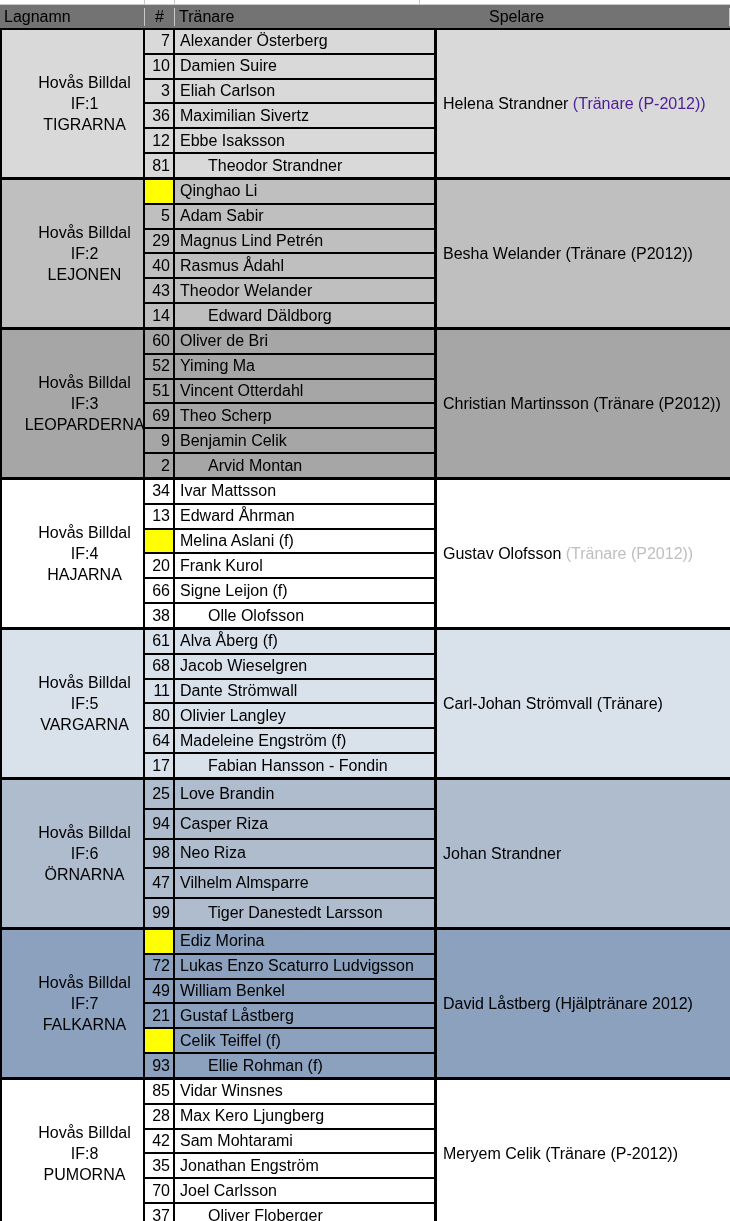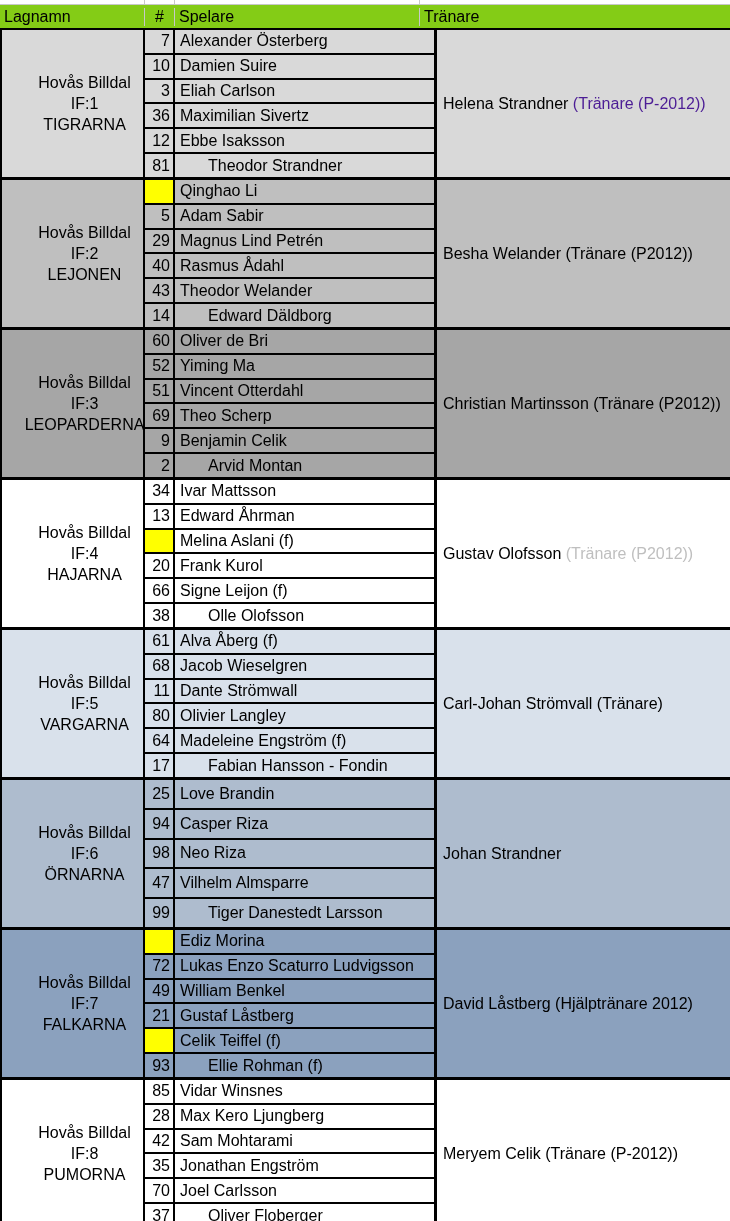--- a/index.html
+++ b/index.html
@@ -7,21 +7,21 @@
   body { background: #ffffff; font-family: "Liberation Sans", "DejaVu Sans", sans-serif; }
   #app {
     position: relative; width: 730px; height: 1221px;
     overflow: hidden; background: #ffffff; color: #000;
     font-size: 16px;
   }
   
   .sliver { height: 5px; display: flex; border-bottom: 1px solid #C8C8C8; }
   .sliver > div { height: 100%; }
   
-  .header-row { height: 25px; display: flex; border-bottom: 2px solid #000; background: #84cc16; align-items: center; }
+  .header-row { height: 25px; display: flex; border-bottom: 2px solid #000; background: #737373; align-items: center; }
   .hc { display: flex; align-items: center; padding-left: 4px; white-space: nowrap; overflow: hidden; }
   .hc-num { justify-content: center; padding-left: 0; }
   .c1 { width: 145px; border-right: 1px solid #C8C8C8; }
   .c2 { width: 30px;  border-right: 1px solid #C8C8C8; }
   .c3 { width: 245px; border-right: 1px solid #C8C8C8; }
   .c4 { flex: 1; border-right: none; }
   
   .team-block {
     height: 150px; display: flex;
     border-left: 2px solid #000; border-bottom: 3px solid #000;
@@ -55,22 +55,22 @@
 <div id="app">
   <div class="sliver">
     <div class="c1"></div>
     <div class="c2"></div>
     <div class="c3"></div>
     <div class="c4"></div>
   </div>
   <div class="header-row">
     <div class="hc c1">Lagnamn</div>
     <div class="hc hc-num c2">#</div>
+    <div class="hc c4">Tränare</div>
     <div class="hc c3">Spelare</div>
-    <div class="hc c4">Tränare</div>
   </div>
   <div id="blocks">
       <div class="team-block" style="background: rgb(217, 217, 217);">
         <div class="team-cell">
           <div>Hovås Billdal IF:1</div>
           <div>TIGRARNA</div>
         </div>
         <div class="mid-col">
           <div class="p-row">
             <div class="num-cell">7</div>

